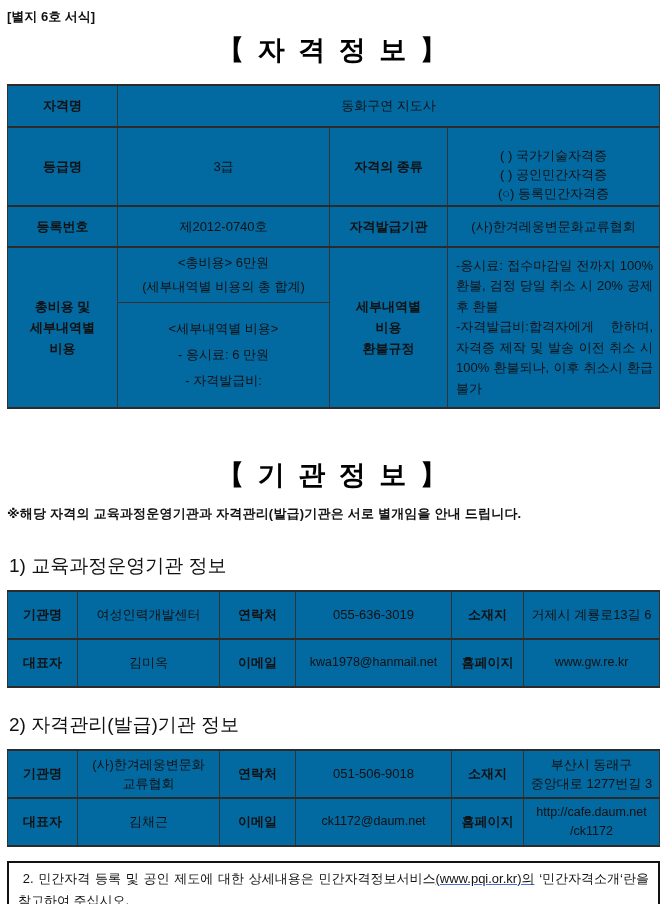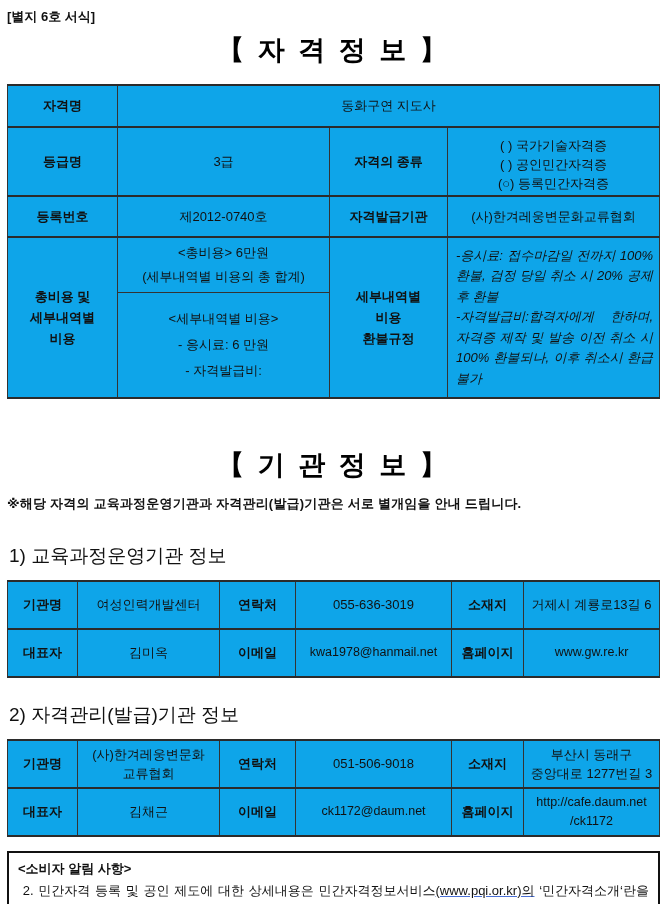--- a/index.html
+++ b/index.html
@@ -28,21 +28,21 @@
     color: #000000;
   }
   .doc-title.second { margin-top: 48px; margin-bottom: 10px; }
 
   table.tbl {
     width: 652px;
     table-layout: fixed;
     border-collapse: collapse;
     border-top: 2px solid #000000;
     border-bottom: 2px solid #1d4ed8;
-    background: #0ea5e9;
+    background: #0369a1;
   }
   table.tbl th, table.tbl td {
     border: 1px solid #333333;
     border-top: 2px solid #2b2b2b;
     border-bottom: 2px solid #2b2b2b;
     vertical-align: middle;
     padding: 3px 6px;
     white-space: pre-line;
     font-size: 13px;
     color: #111111;
@@ -54,26 +54,25 @@
   table.tbl td { font-weight: normal; text-align: center; }
   td.left { text-align: left; padding-left: 9px; }
   td.boldtxt { font-weight: bold; }
 
   
   .qual-table .r1 th, .qual-table .r1 td { height: 42px; }
   .qual-table .r2 th, .qual-table .r2 td { height: 55px; }
   .qual-table .r3 th, .qual-table .r3 td { height: 41px; }
   .qual-table .r4a td.sub-top { height: 50px; border-bottom: 1px solid #333333; line-height: 24px; }
   .qual-table .r4b td.sub-bottom { height: 105px; border-top: 1px solid #333333; line-height: 26px; }
-  .qual-table td.type-opts { line-height: 19px; padding-top: 8px; padding-bottom: 2px; }
+  .qual-table td.type-opts { line-height: 19px; padding-top: 18px; padding-bottom: 2px; }
   .qual-table td.refund {
     text-align: justify;
     line-height: 20.5px;
     padding: 4px 6px 4px 8px;
-    font-style: italic;
   }
   .qual-table th.stacked { line-height: 21px; }
 
   .org-note {
     font-weight: bold;
     margin: 12px 0 0 0;
     letter-spacing: 0.2px;
   }
   .sec-heading {
     font-size: 19px;
@@ -215,15 +214,14 @@
       <th>이메일</th>
       <td class="latin">ck1172@daum.net</td>
       <th>홈페이지</th>
       <td class="latin">http://cafe.daum.net
 /ck1172</td>
     </tr>
   </tbody>
 </table>
 
 <div class="consumer-box">
-  <div class="box-title">&lt;소비자 알림 사항&gt;</div>
   <div class="box-line"><span>&nbsp;2. 민간자격 등록 및 공인 제도에 대한 상세내용은 민간자격정보서비스</span><a class="pqi-link">(www.pqi.or.kr)의</a><span> ‘민간자격소개‘란을 참고하여 주십시오.</span></div>
 </div>
 
 </body></html>

